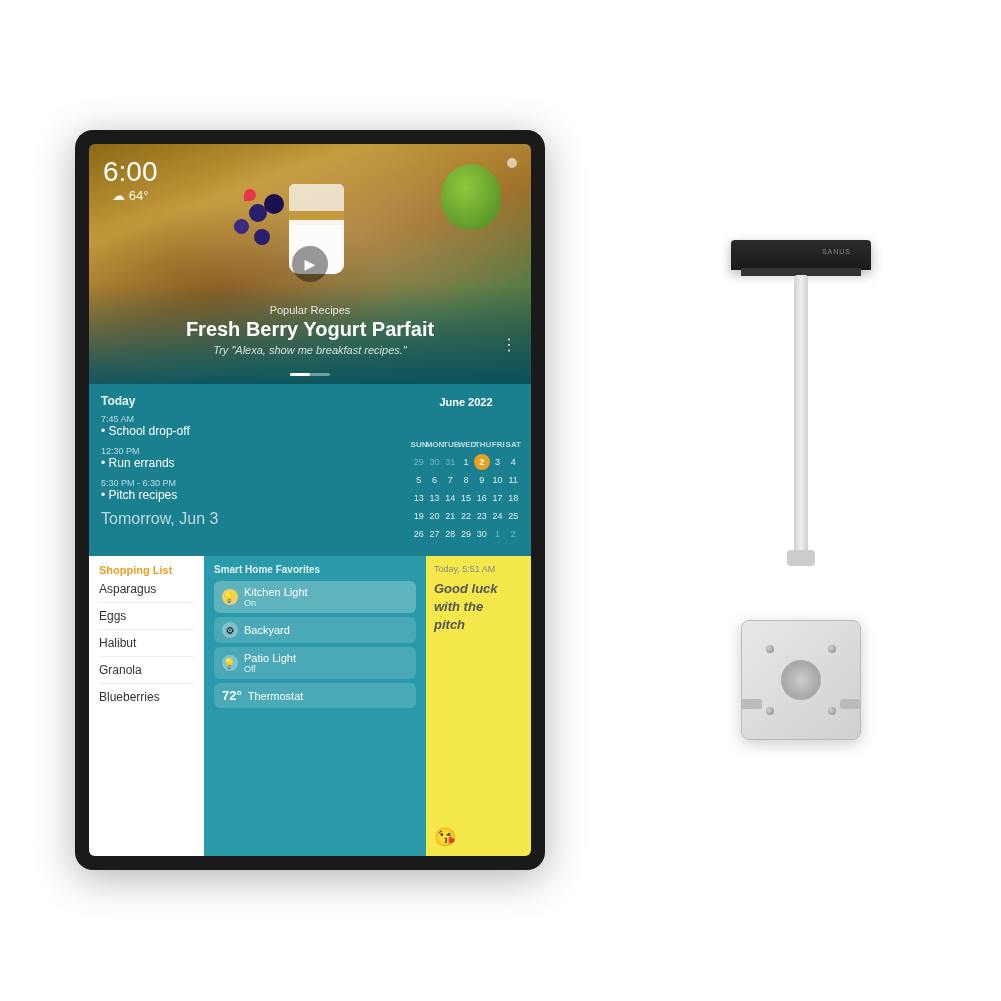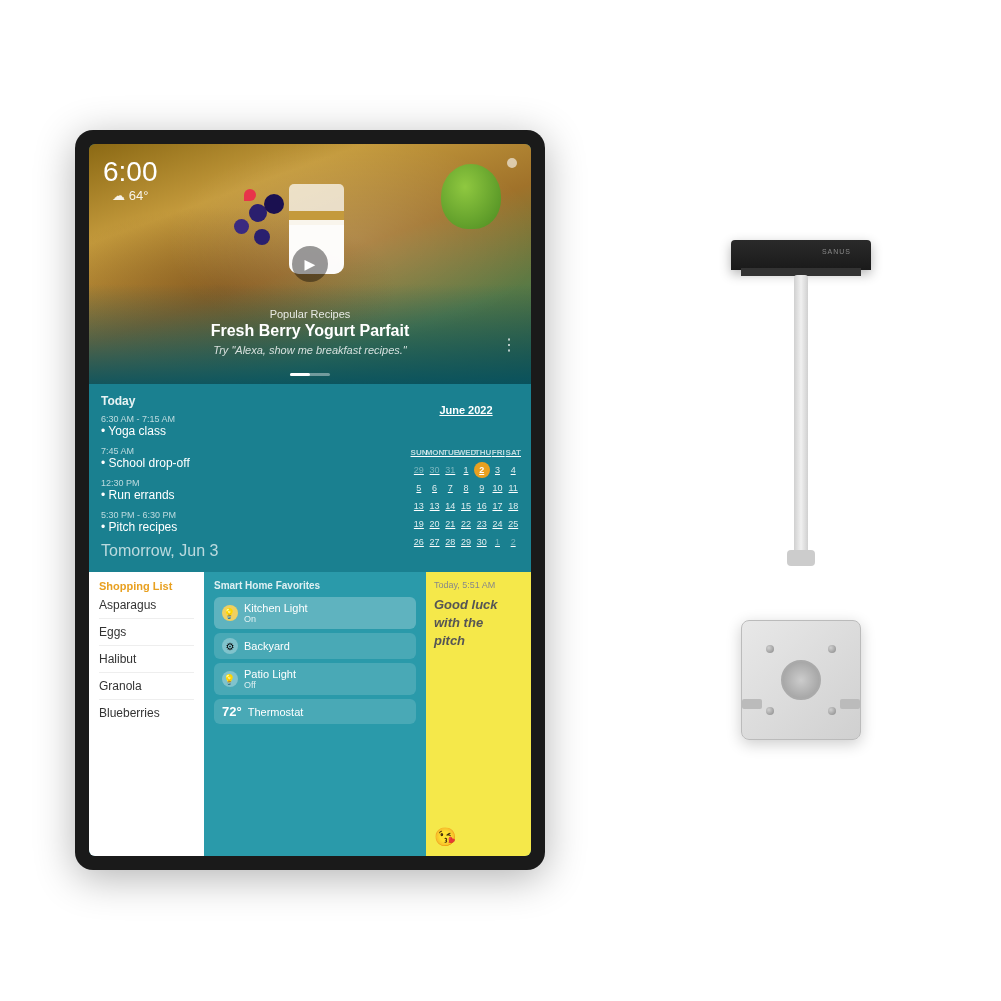--- a/index.html
+++ b/index.html
@@ -160,21 +160,21 @@
       left: 14px;
       right: 14px;
       color: white;
     }
     .hero-category {
       font-size: 11px;
       opacity: 0.85;
       margin-bottom: 2px;
     }
     .hero-title {
-      font-size: 16px;
+      font-size: 20px;
       font-weight: bold;
       line-height: 1.1;
     }
     .hero-subtitle {
       font-size: 11px;
       opacity: 0.8;
       margin-top: 4px;
       font-style: italic;
     }
 
@@ -241,24 +241,23 @@
     }
 
     .agenda-tomorrow {
       font-size: 16px;
       color: rgba(255,255,255,0.7);
       margin-top: 4px;
     }
 
     .cal-panel {
       width: 130px;
-      padding: 20px 10px;
+      padding: 12px 10px;
       color: white;
       flex-shrink: 0;
-      text-decoration: underline;
     }
 
     .cal-month {
       font-size: 11px;
       font-weight: bold;
       text-align: center;
       margin-bottom: 4px;
     }
 
     .cal-grid {
@@ -599,24 +598,20 @@
       <div class="progress-bar">
         <div class="progress-fill"></div>
       </div>
     </div>
 
     <div class="calendar-section">
 
       <div class="agenda-panel">
         <div class="agenda-title">Today</div>
 
-        <div class="agenda-item">
-          <div class="agenda-time">6:30 AM - 7:15 AM</div>
-          <div class="agenda-event">Yoga class</div>
-        </div>
         <div class="agenda-item">
           <div class="agenda-time">7:45 AM</div>
           <div class="agenda-event">School drop-off</div>
         </div>
         <div class="agenda-item">
           <div class="agenda-time">12:30 PM</div>
           <div class="agenda-event">Run errands</div>
         </div>
         <div class="agenda-item">
           <div class="agenda-time">5:30 PM - 6:30 PM</div>

